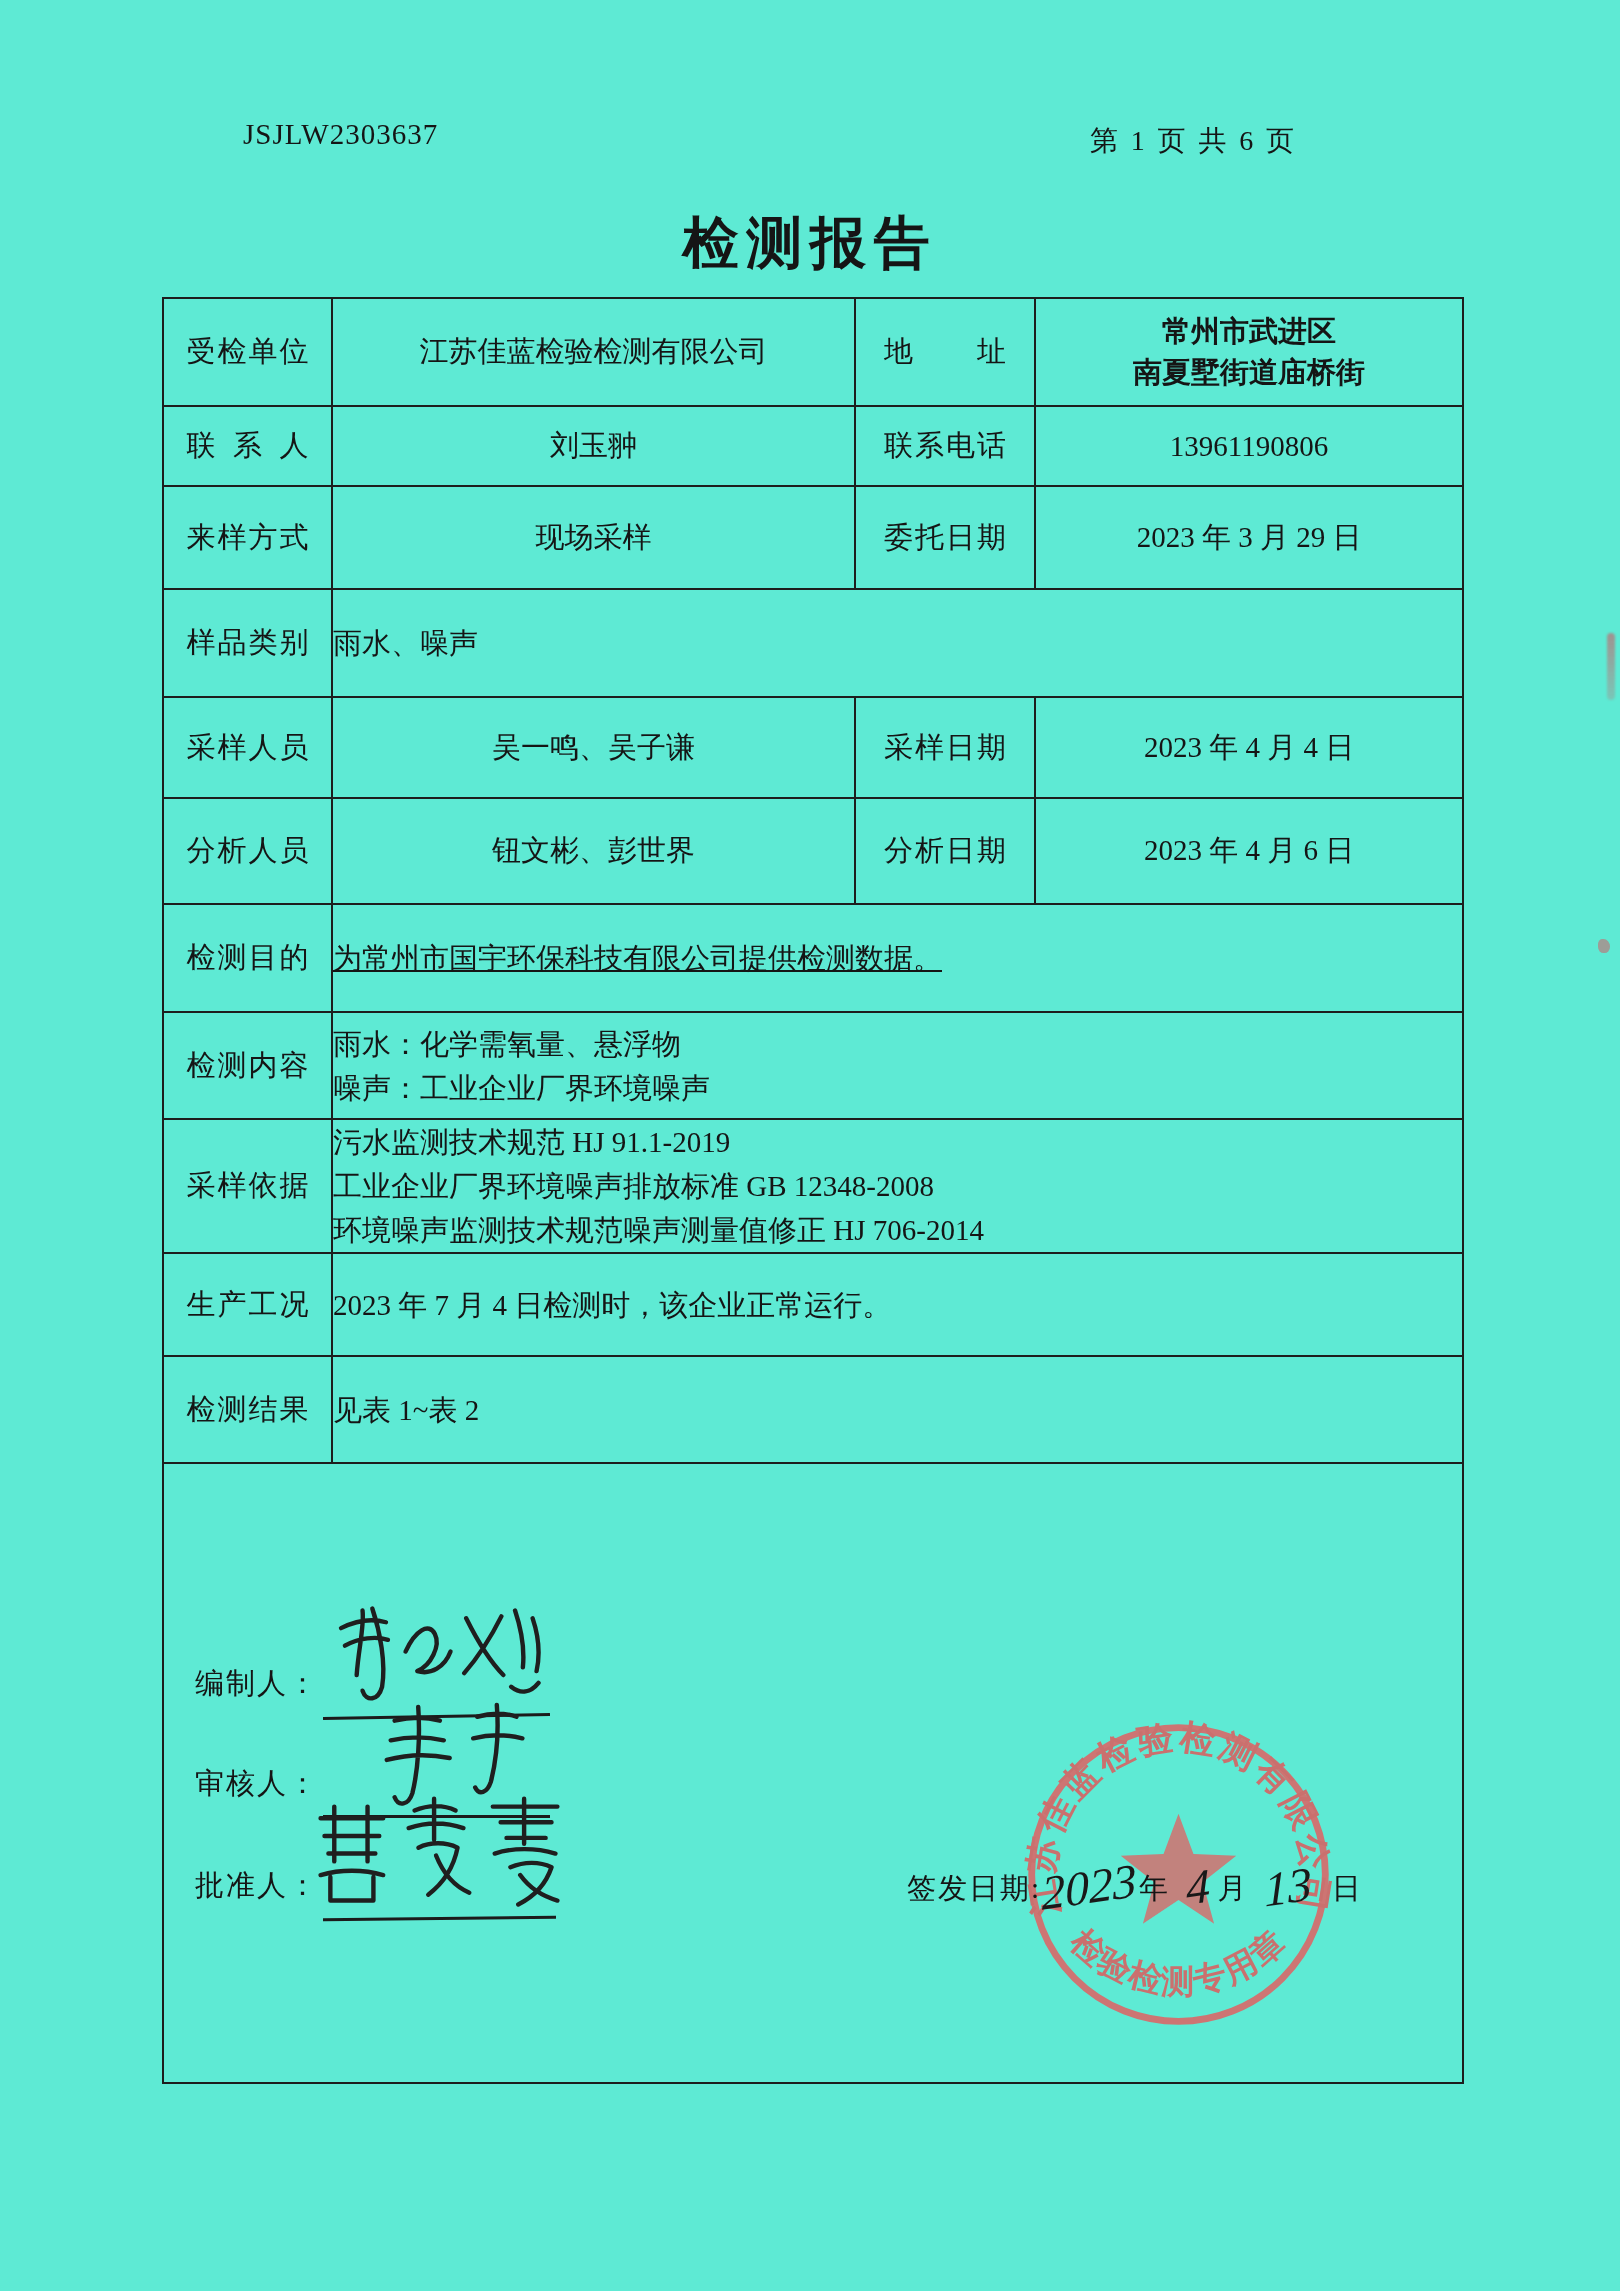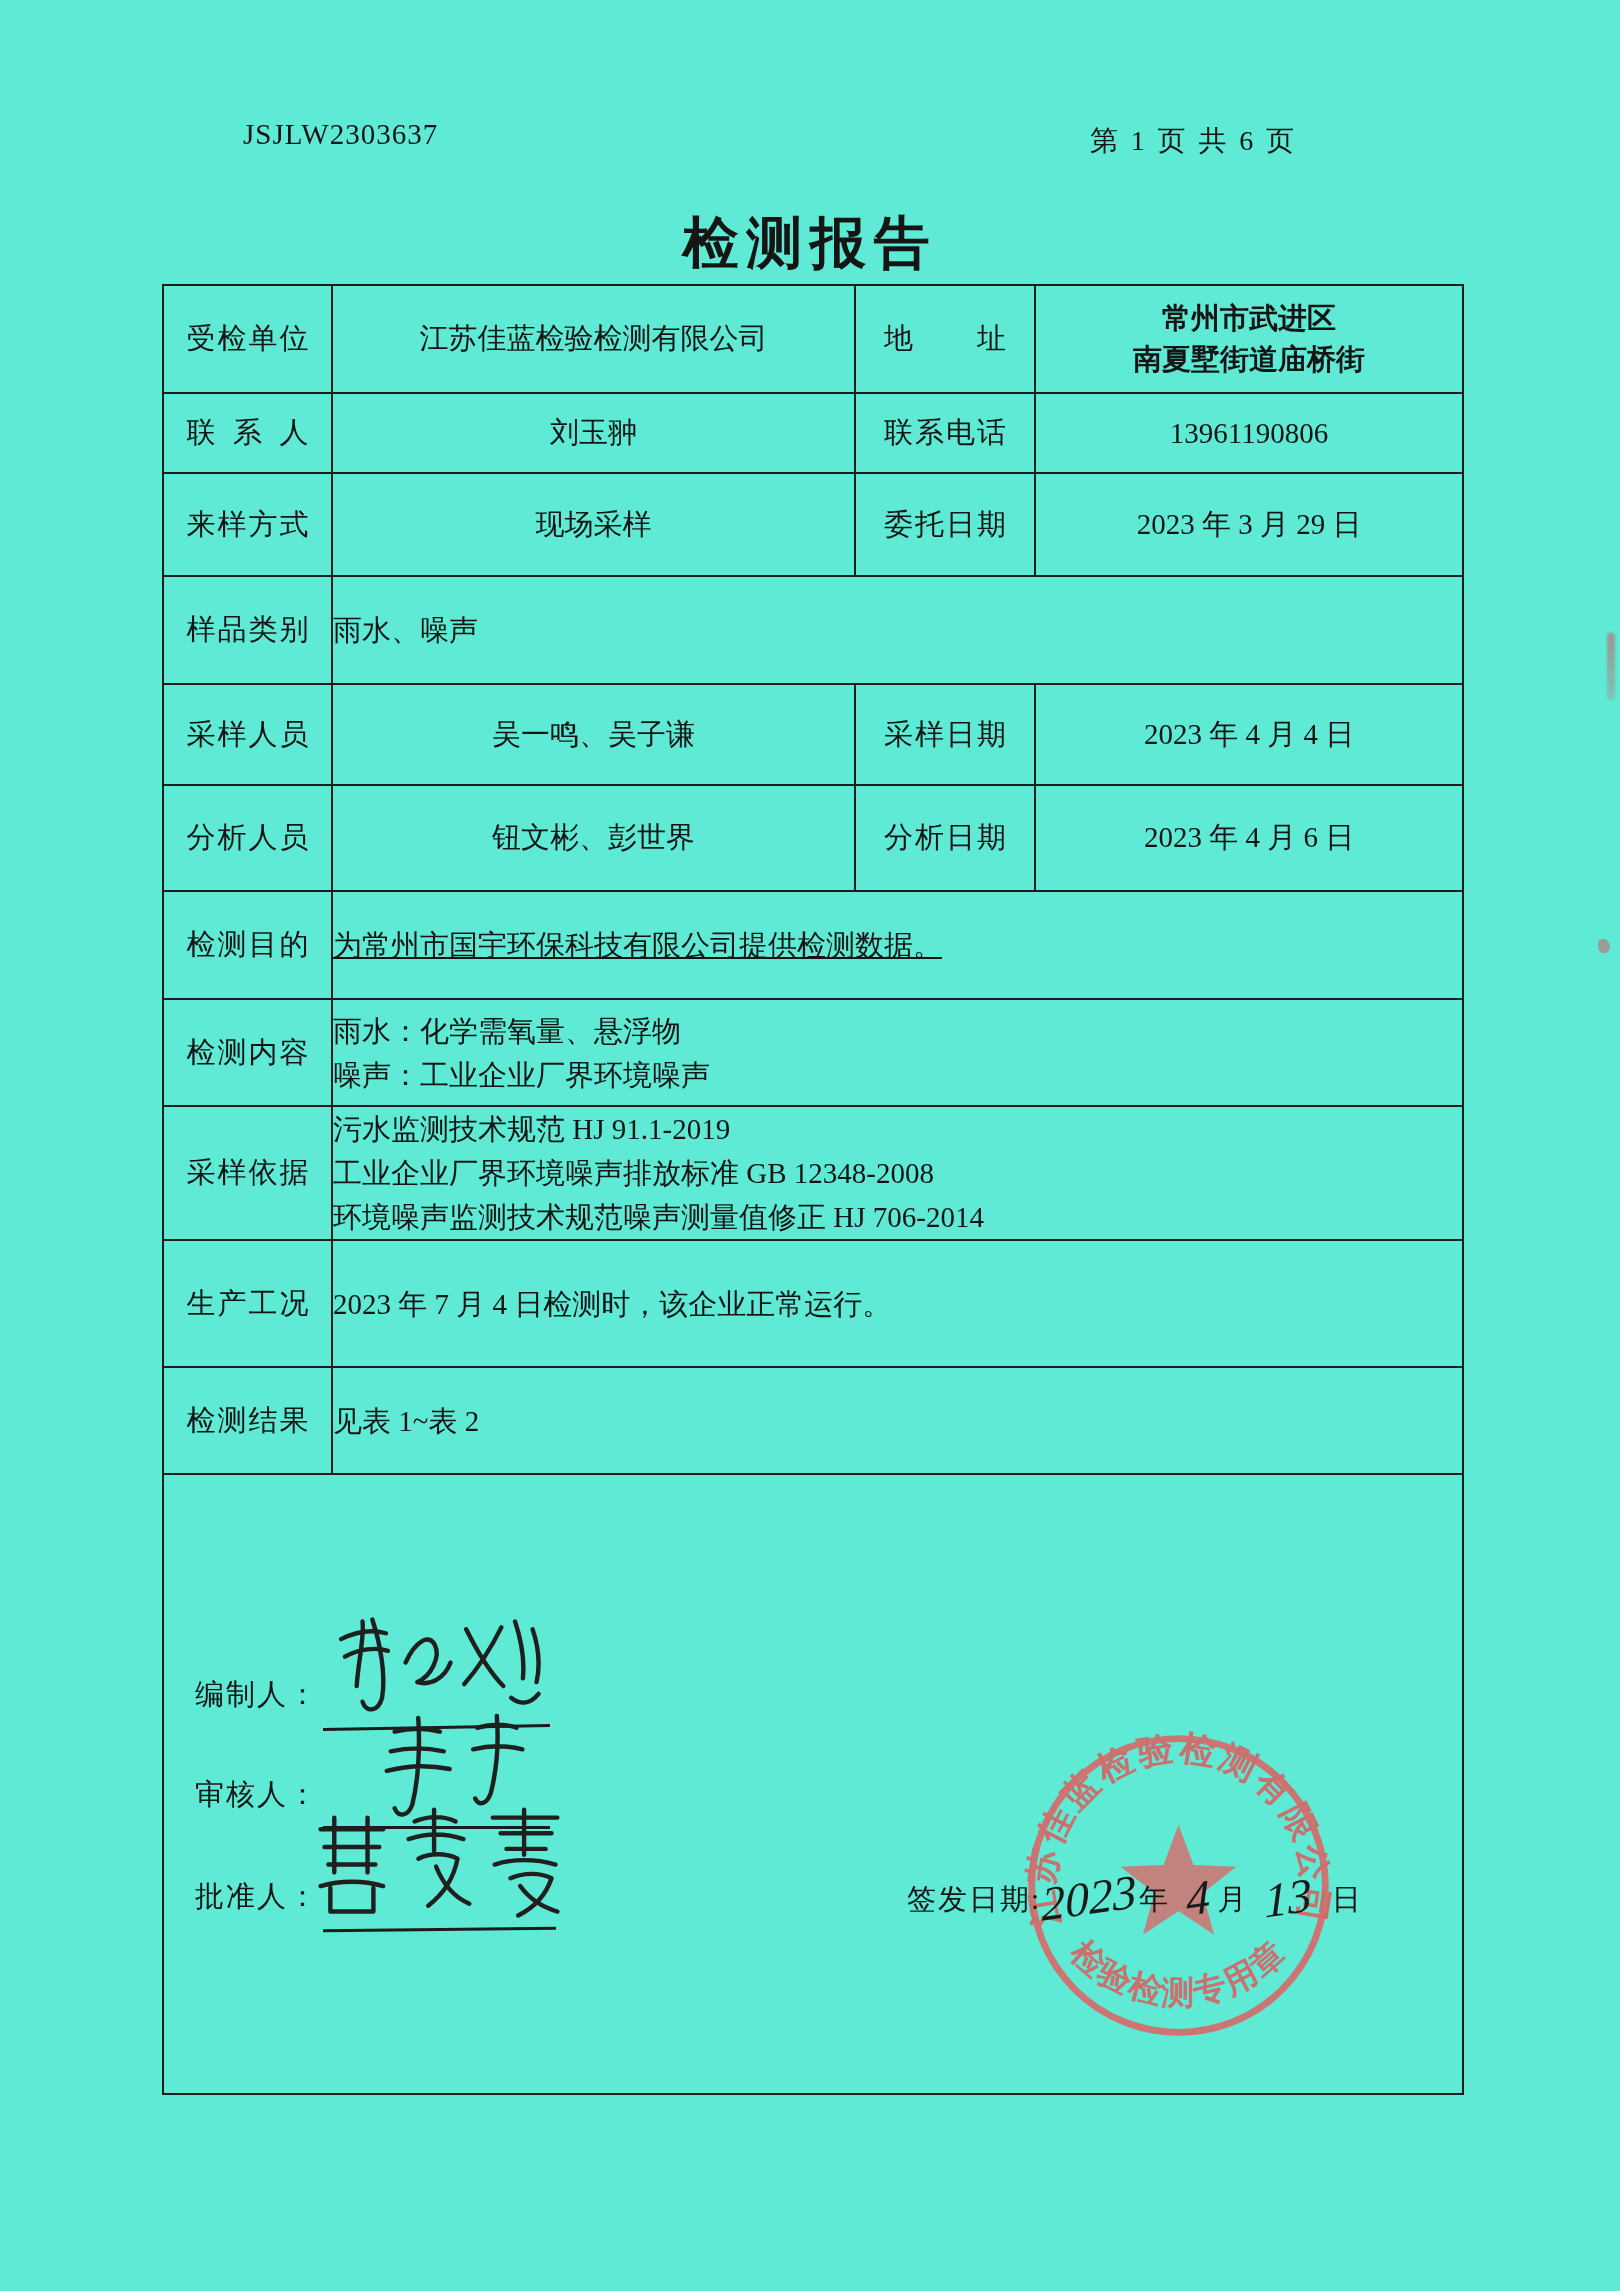--- a/index.html
+++ b/index.html
@@ -9,39 +9,39 @@
     background:#5eead4;
     font-family:"Liberation Serif","DejaVu Serif",serif;
     color:#151515;
     overflow:hidden;
   }
   .report-no{position:absolute;left:243px;top:118px;font-size:29px;letter-spacing:1px;}
   .page-ind{position:absolute;left:1090px;top:122px;font-size:28px;letter-spacing:2.9px;}
   .title{position:absolute;left:0;top:206px;width:100%;margin:0;text-align:center;
          font-size:56px;font-weight:700;letter-spacing:7.8px;}
   table.report-table{
-    position:absolute;left:162px;top:284px;width:1301px;
+    position:absolute;left:162px;top:297px;width:1301px;
     border-collapse:collapse;table-layout:fixed;
     font-size:29px;
   }
   table.report-table td{
     border:2px solid #1d1d1d;
     vertical-align:middle;
     padding:0;
   }
   table.report-table{border:2.9px solid #1a1a1a;}
   td.lbl{text-align:center;}
   .dist{display:inline-block;width:122px;text-align:justify;text-align-last:justify;}
   td.val{text-align:center;}
   td.valL{text-align:left;padding-left:21.6px;line-height:44px;}
   td.val .ln{line-height:41px;font-weight:bold;}
   tr.r1{height:108px;} tr.r2{height:80px;} tr.r3{height:103px;}
   tr.r4{height:108px;} tr.r5{height:101px;margin-left:21px;} tr.r6{height:106px;}
   tr.r7{height:108px;text-decoration:underline;} tr.r8{height:107px;} tr.r9{height:128px;}
-  tr.r10{height:127px;padding-left:35px;} tr.r11{height:107px;} tr.r12{height:620px;}
+  tr.r10{height:103px;padding-left:35px;} tr.r11{height:107px;} tr.r12{height:620px;}
   td.sigcell{position:relative;}
   .siglabel{position:absolute;font-size:29px;letter-spacing:2px;}
   .sigline{position:absolute;height:2.9px;background:#1b1b1b;}
   .sigsvg{position:absolute;}
   .sigsvg path{stroke:#1f1f1f;stroke-width:4.5;fill:none;stroke-linecap:round;stroke-linejoin:round;}
   .issue-date{position:absolute;left:743px;top:390px;white-space:nowrap;z-index:3;}
   .issue-date .printed{font-size:29px;letter-spacing:2px;}
   .hand{
     display:inline-block;font-size:48px;font-style:italic;font-weight:400;
     transform:rotate(-8deg) skewX(-6deg);position:relative;top:4.9px;color:#191919;

